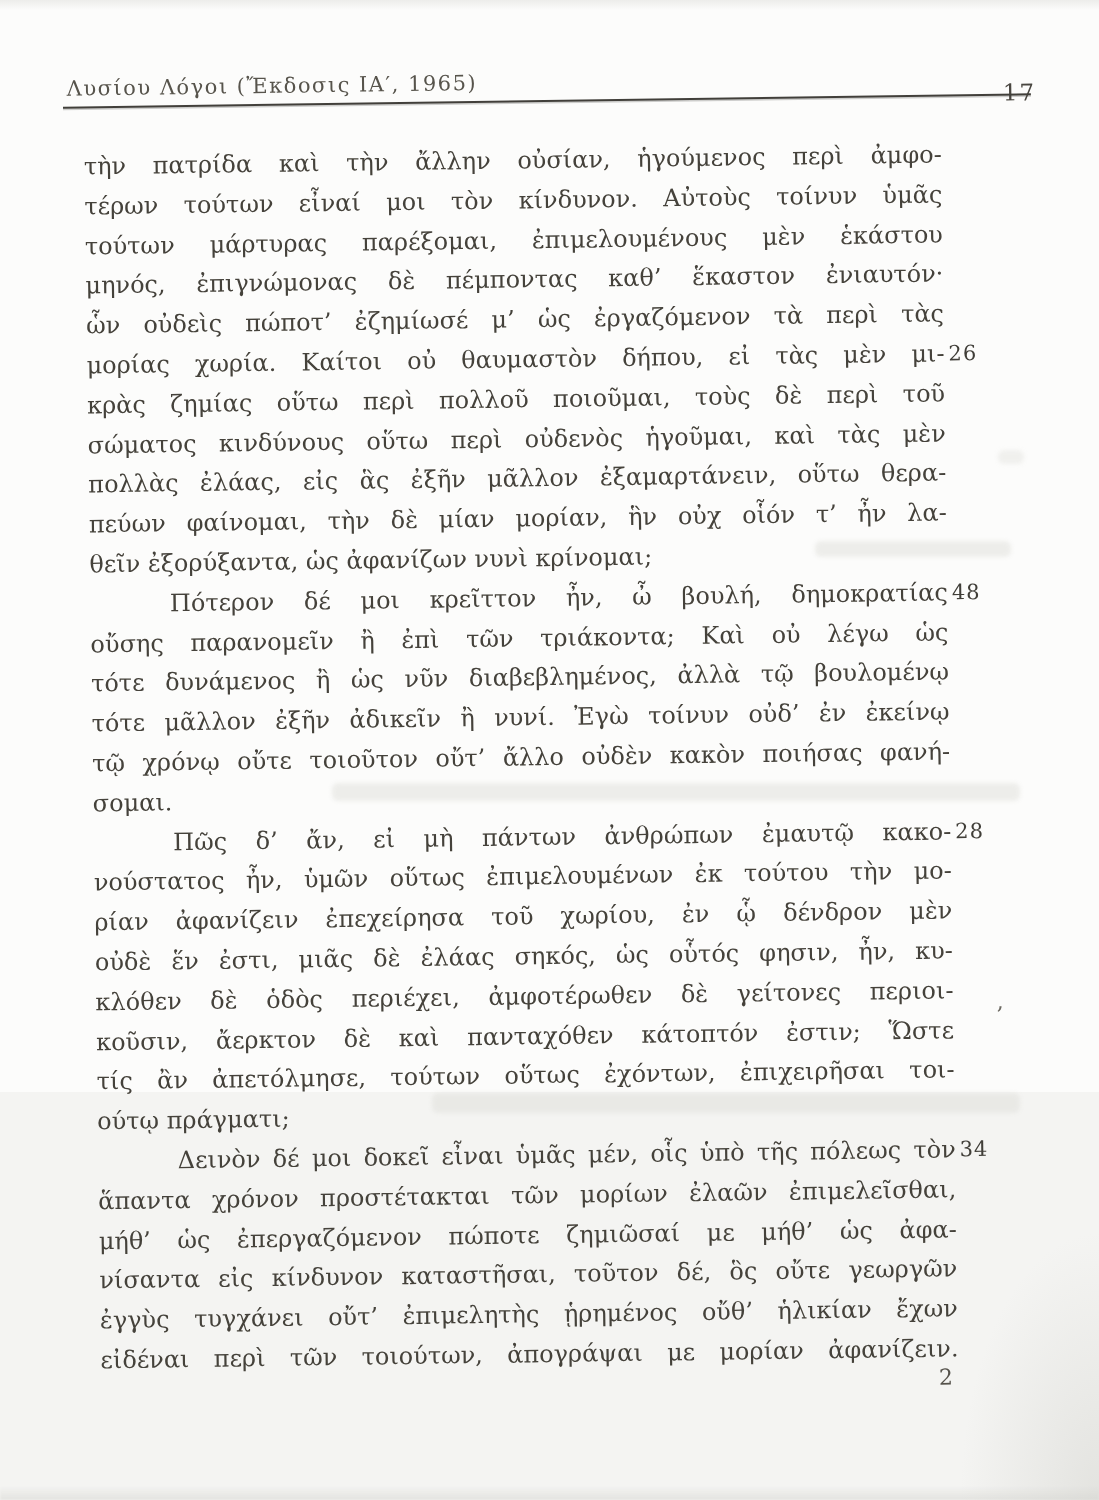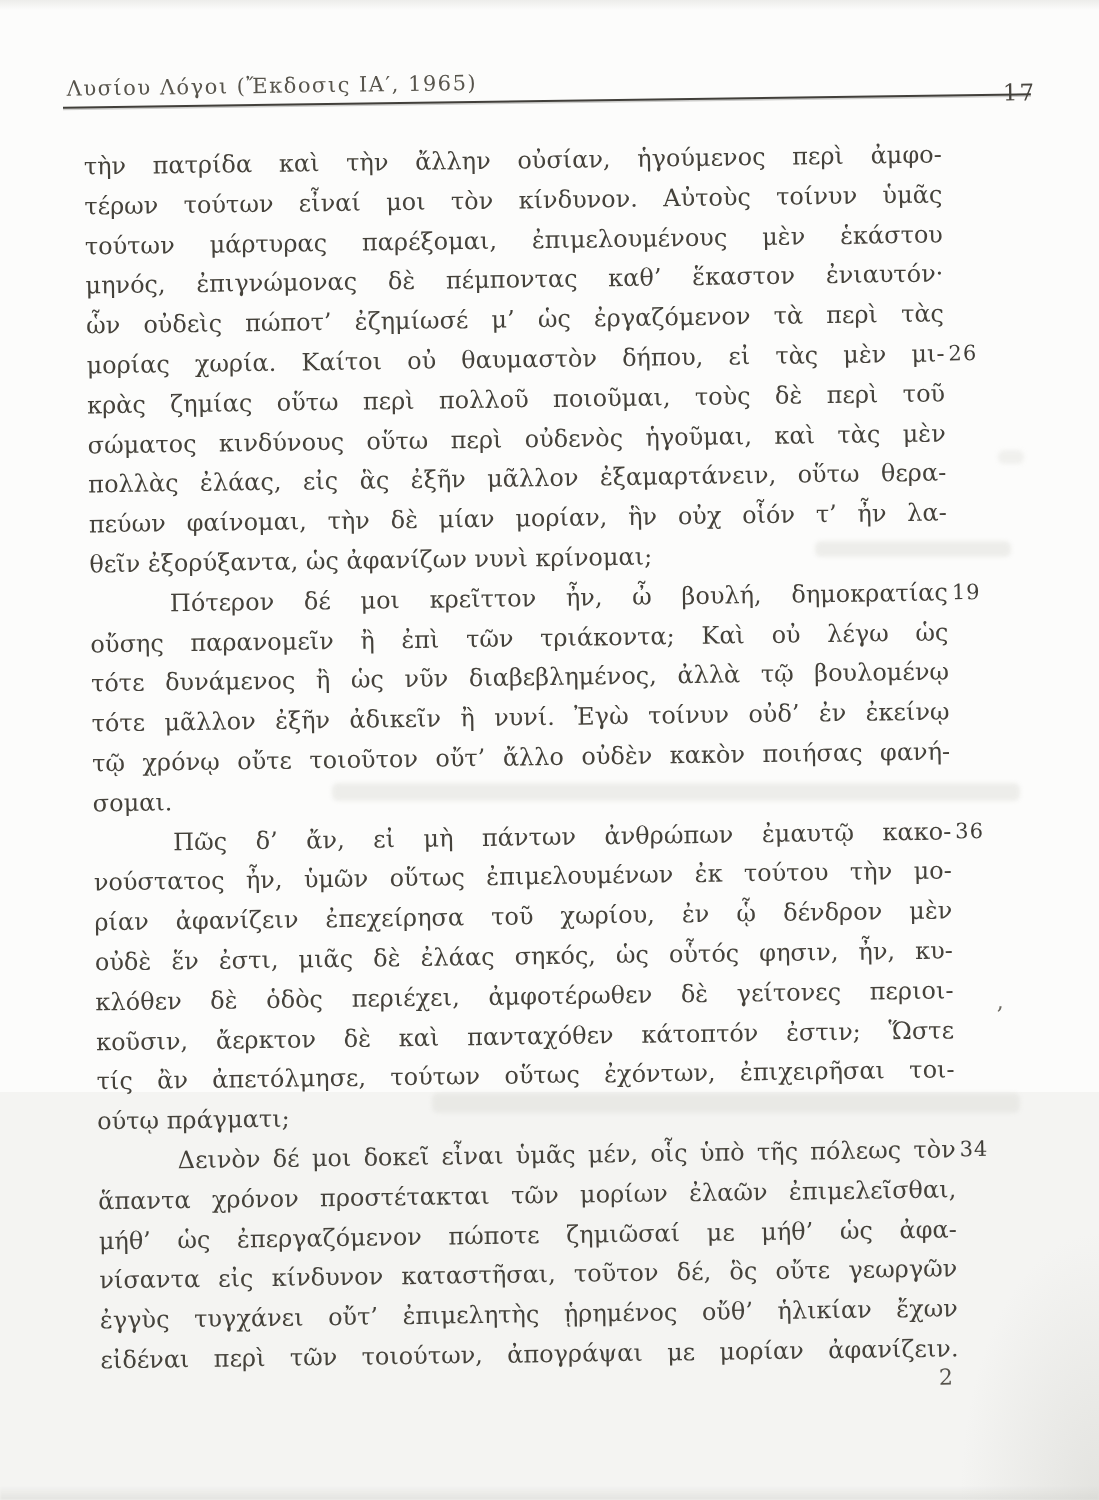--- a/index.html
+++ b/index.html
@@ -115,27 +115,27 @@
         <div class="line">τέρων τούτων εἶναί μοι τὸν κίνδυνον. Αὐτοὺς τοίνυν ὑμᾶς</div>
         <div class="line">τούτων μάρτυρας παρέξομαι, ἐπιμελουμένους μὲν ἑκάστου</div>
         <div class="line">μηνός, ἐπιγνώμονας δὲ πέμποντας καθ’ ἕκαστον ἐνιαυτόν·</div>
         <div class="line">ὧν οὐδεὶς πώποτ’ ἐζημίωσέ μ’ ὡς ἐργαζόμενον τὰ περὶ τὰς</div>
         <div class="line">μορίας χωρία. Καίτοι οὐ θαυμαστὸν δήπου, εἰ τὰς μὲν μι-<span class="secnum">26</span></div>
         <div class="line">κρὰς ζημίας οὕτω περὶ πολλοῦ ποιοῦμαι, τοὺς δὲ περὶ τοῦ</div>
         <div class="line">σώματος κινδύνους οὕτω περὶ οὐδενὸς ἡγοῦμαι, καὶ τὰς μὲν</div>
         <div class="line">πολλὰς ἐλάας, εἰς ἃς ἐξῆν μᾶλλον ἐξαμαρτάνειν, οὕτω θερα-</div>
         <div class="line">πεύων φαίνομαι, τὴν δὲ μίαν μορίαν, ἣν οὐχ οἷόν τ’ ἦν λα-</div>
         <div class="line end">θεῖν ἐξορύξαντα, ὡς ἀφανίζων νυνὶ κρίνομαι;</div>
-        <div class="line indent">Πότερον δέ μοι κρεῖττον ἦν, ὦ βουλή, δημοκρατίας<span class="secnum">19</span></div>
+        <div class="line indent">Πότερον δέ μοι κρεῖττον ἦν, ὦ βουλή, δημοκρατίας<span class="secnum">48</span></div>
         <div class="line">οὔσης παρανομεῖν ἢ ἐπὶ τῶν τριάκοντα; Καὶ οὐ λέγω ὡς</div>
         <div class="line">τότε δυνάμενος ἢ ὡς νῦν διαβεβλημένος, ἀλλὰ τῷ βουλομένῳ</div>
         <div class="line">τότε μᾶλλον ἐξῆν ἀδικεῖν ἢ νυνί. Ἐγὼ τοίνυν οὐδ’ ἐν ἐκείνῳ</div>
         <div class="line">τῷ χρόνῳ οὔτε τοιοῦτον οὔτ’ ἄλλο οὐδὲν κακὸν ποιήσας φανή-</div>
         <div class="line end">σομαι.</div>
-        <div class="line indent">Πῶς δ’ ἄν, εἰ μὴ πάντων ἀνθρώπων ἐμαυτῷ κακο-<span class="secnum">36</span></div>
+        <div class="line indent">Πῶς δ’ ἄν, εἰ μὴ πάντων ἀνθρώπων ἐμαυτῷ κακο-<span class="secnum">28</span></div>
         <div class="line">νούστατος ἦν, ὑμῶν οὕτως ἐπιμελουμένων ἐκ τούτου τὴν μο-</div>
         <div class="line">ρίαν ἀφανίζειν ἐπεχείρησα τοῦ χωρίου, ἐν ᾧ δένδρον μὲν</div>
         <div class="line">οὐδὲ ἕν ἐστι, μιᾶς δὲ ἐλάας σηκός, ὡς οὗτός φησιν, ἦν, κυ-</div>
         <div class="line">κλόθεν δὲ ὁδὸς περιέχει, ἀμφοτέρωθεν δὲ γείτονες περιοι-</div>
         <div class="line">κοῦσιν, ἄερκτον δὲ καὶ πανταχόθεν κάτοπτόν ἐστιν; Ὥστε</div>
         <div class="line">τίς ἂν ἀπετόλμησε, τούτων οὕτως ἐχόντων, ἐπιχειρῆσαι τοι-</div>
         <div class="line end">ούτῳ πράγματι;</div>
         <div class="line indent">Δεινὸν δέ μοι δοκεῖ εἶναι ὑμᾶς μέν, οἷς ὑπὸ τῆς πόλεως τὸν<span class="secnum">34</span></div>
         <div class="line">ἅπαντα χρόνον προστέτακται τῶν μορίων ἐλαῶν ἐπιμελεῖσθαι,</div>
         <div class="line">μήθ’ ὡς ἐπεργαζόμενον πώποτε ζημιῶσαί με μήθ’ ὡς ἀφα-</div>

